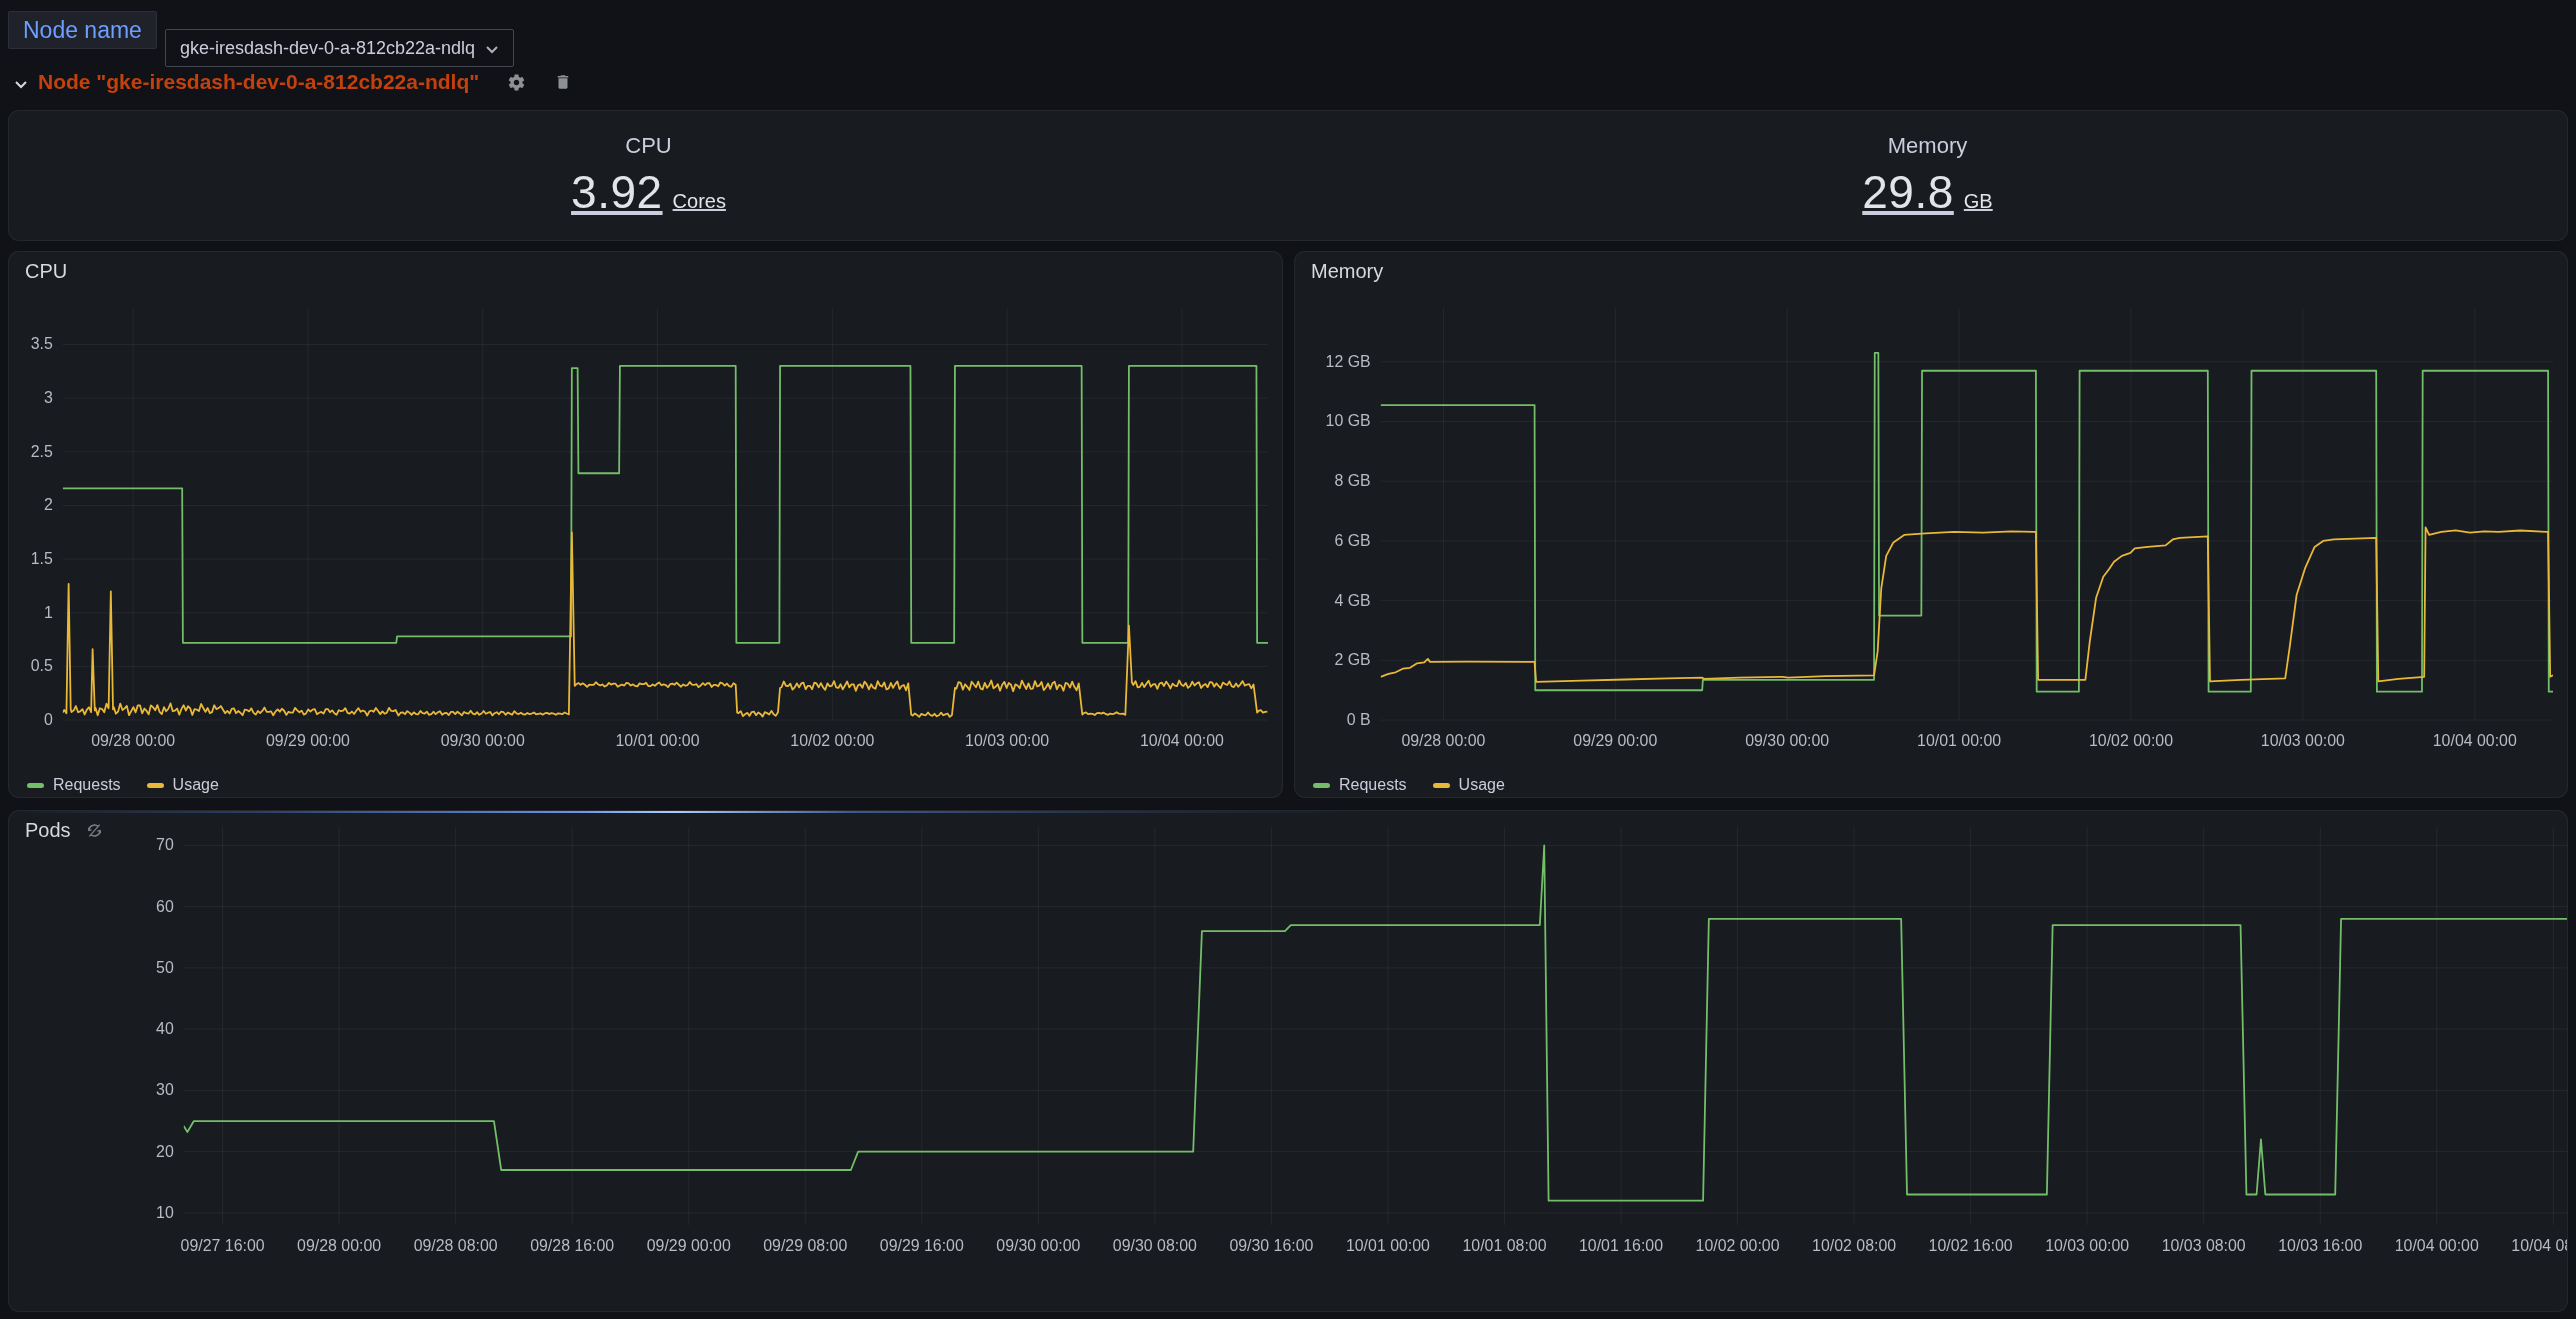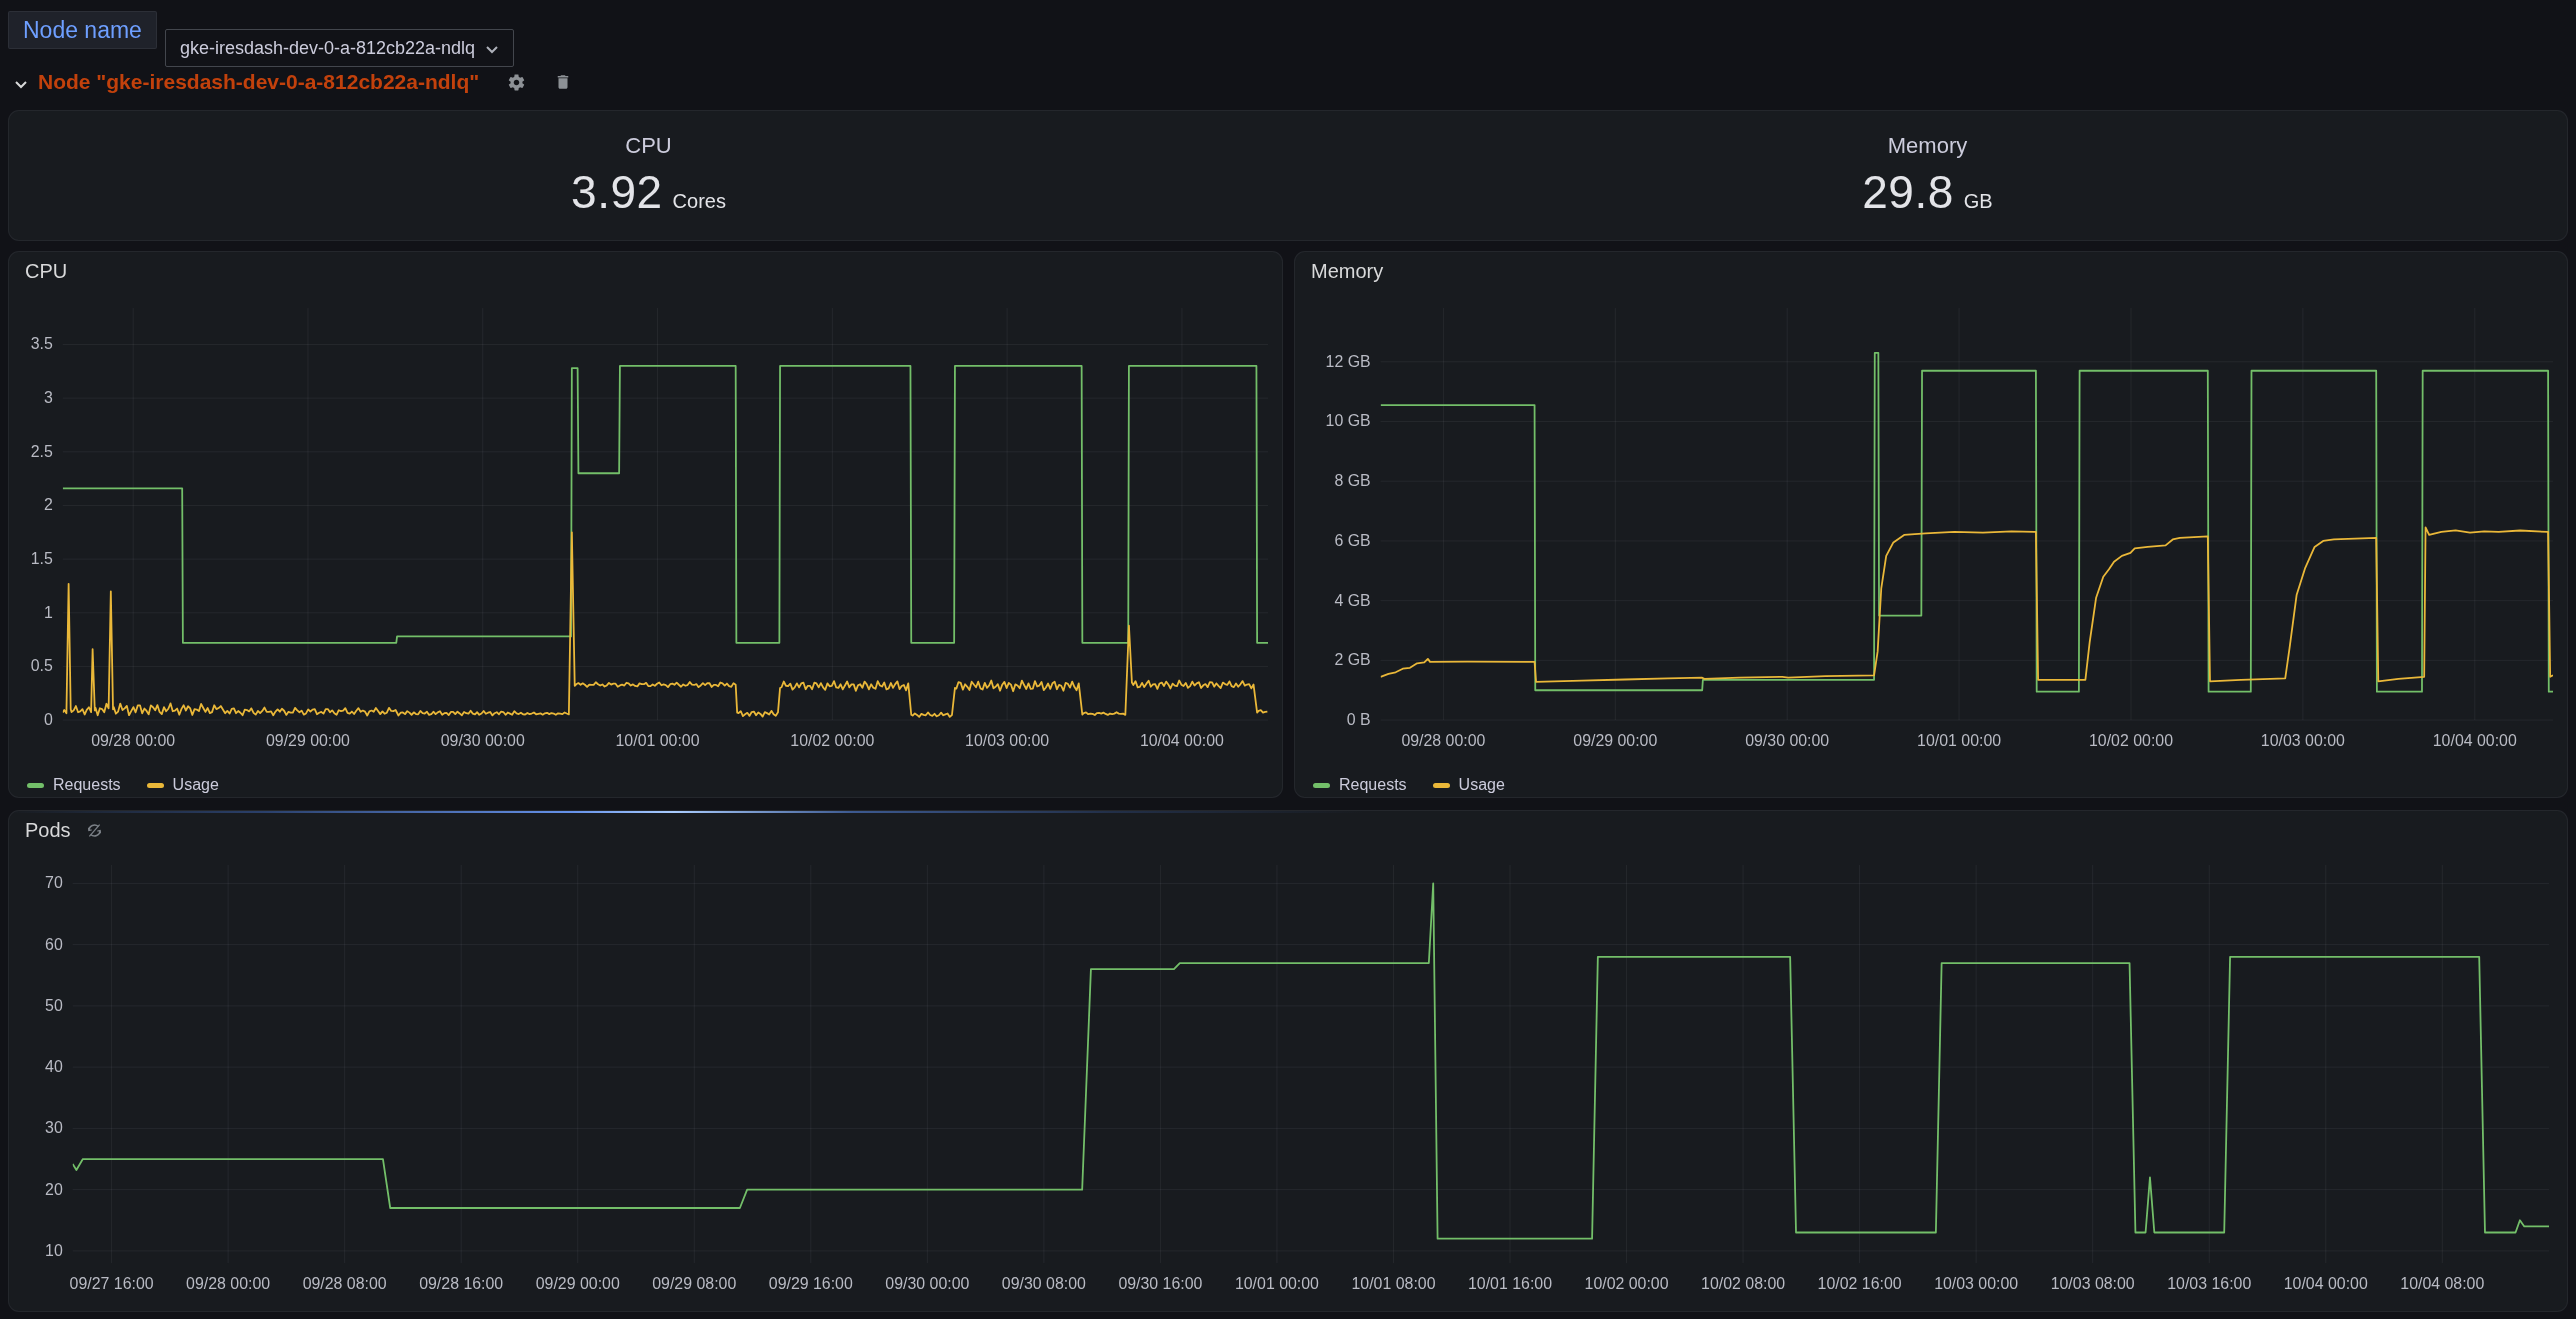--- a/index.html
+++ b/index.html
@@ -18,34 +18,34 @@
   
   .row-header { height:40px; margin-top:10px; display:flex; align-items:center; gap:10px; flex:0 0 auto; padding-left:6px; }
   .row-title { font-size:21px; font-weight:700; color:#c2410c; cursor:pointer; display:flex; align-items:center; gap:10px; }
   .row-icon { margin-left:18px; color:#8d9196; cursor:pointer; display:flex; align-items:center; }
 
   
   .panel { background:#181b1f; border:1px solid rgba(204,204,220,0.07); border-radius:11px; position:relative; }
   .stat-panel { height:131px; margin-top:8px; display:flex; flex:0 0 auto; }
   .stat-half { flex:1 1 0; display:flex; flex-direction:column; align-items:center; justify-content:center; gap:6px; }
   .stat-title { font-size:22px; color:#ccccdc; }
-  .stat-value-row { display:flex; align-items:baseline; gap:10px; }
+  .stat-value-row { display:flex; align-items:baseline; gap:10px;text-decoration:underline; }
   .stat-value { font-size:46px; font-weight:500; color:#e3e4e8; letter-spacing:0.5px; }
   .stat-unit  { font-size:20px; font-weight:500; color:#e3e4e8; }
 
   .mid-row { height:547px; margin-top:10px; display:flex; gap:11px; flex:0 0 auto; }
   .mid-row .panel { flex:1 1 0; display:flex; flex-direction:column; }
   .panel-header { height:38px; display:flex; align-items:center; padding:0 16px; flex:0 0 auto; gap:14px; }
   .panel-title { font-size:20px; font-weight:500; color:#d8d9da; }
   .chart-box { flex:1 1 auto; width:100%; }
   .legend { height:34px; display:flex; align-items:center; gap:26px; padding:0 18px; flex:0 0 auto; }
   .legend-item { display:flex; align-items:center; gap:9px; font-size:16px; color:#ccccdc; cursor:pointer; }
   .legend-item i { display:inline-block; width:17px; height:5px; border-radius:3px; }
 
-  .pods-panel { flex:1 1 auto; margin-top:12px; display:flex; flex-direction:column; overflow:hidden;text-align:right; }
+  .pods-panel { flex:1 1 auto; margin-top:12px; display:flex; flex-direction:row; overflow:hidden;text-align:right; }
   .loading-bar { position:absolute; top:0; left:0; right:0; height:2px; border-radius:3px 3px 0 0;
     background:linear-gradient(90deg, rgba(110,159,255,0) 0%, rgba(70,120,220,0.4) 10%,
       rgba(110,159,255,0.9) 22%, rgba(170,205,255,1) 26%, rgba(90,140,235,0.55) 33%,
       rgba(70,120,220,0.22) 43%, rgba(110,159,255,0) 53%); }
 
   svg text { font-family:"Liberation Sans","DejaVu Sans",sans-serif; }
 </style>
 </head>
 <body>
 

